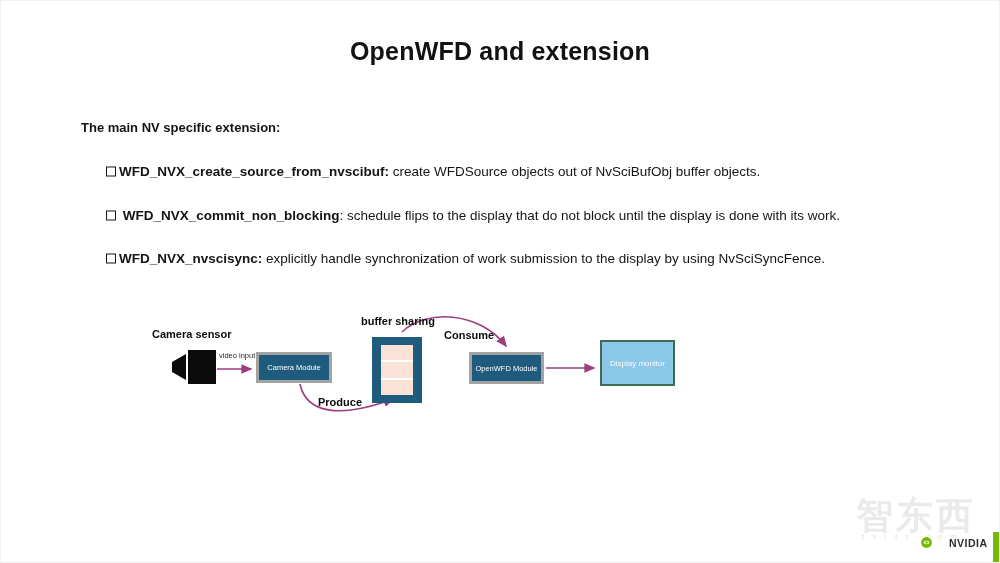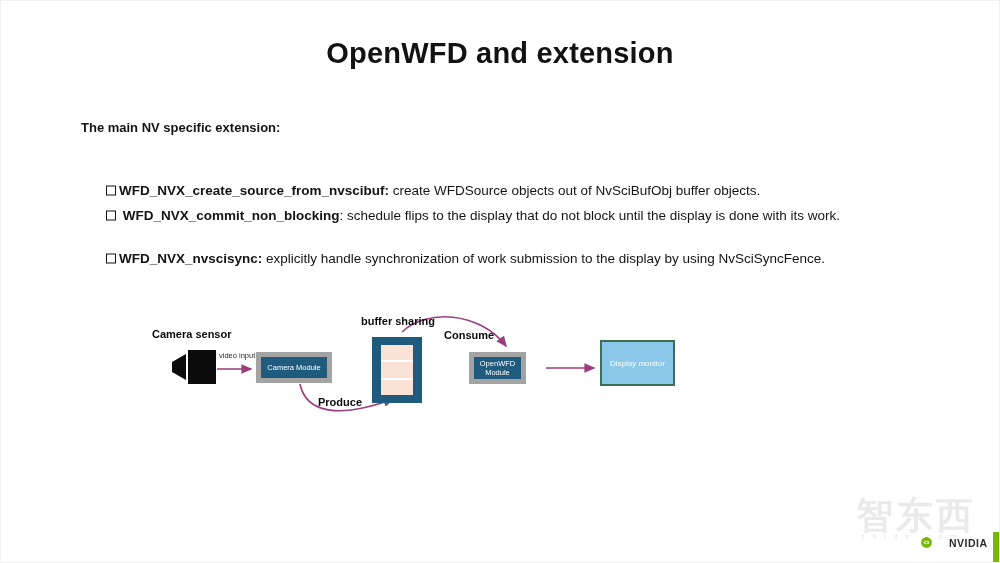--- a/index.html
+++ b/index.html
@@ -1,39 +1,39 @@
 <!DOCTYPE html>
 <html style="--module: #1E5B7D; --arrow: #9C3D7E; --buffer: #FAE3D6; --displayfill: #8BC7E9; --displayborder: #3D6E52; --nvgreen: #76B900;"><head>
 <meta charset="utf-8">
 <style>
   html,body{margin:0;padding:0;background:#fff;}
   .slide{position:relative;width:1000px;height:563px;background:#ffffff;overflow:hidden;
          font-family:"Liberation Sans",sans-serif;color:#111;box-sizing:border-box;border:1px solid #f1f1f1;}
   .title{position:absolute;top:36px;left:0;width:100%;text-align:center;
-         font-size:29px;font-weight:bold;color:#121212;letter-spacing:0.2px;}
+         font-size:25px;font-weight:bold;color:#121212;letter-spacing:0.2px;}
   .intro{position:absolute;left:80px;top:119px;font-size:13px;font-weight:bold;color:#141414;}
   .bullet-line{position:absolute;left:105px;font-size:13.5px;color:#141414;white-space:nowrap;}
   .bullet-line .sq{display:inline-block;width:8px;height:8px;border:1.6px solid #141414;
                    margin-right:3px;transform:translateY(0.5px);}
   .bullet-line .b{font-weight:bold;}
-  .b1{top:163px;margin-top:19px;} .b2{top:207px;} .b3{top:250px;}
+  .b1{top:163px;} .b2{top:207px;} .b3{top:250px;}
 
   
   .diagram{position:absolute;inset:0;}
   .dlabel{position:absolute;font-size:11px;font-weight:bold;color:#0c0c0c;white-space:nowrap;}
   .lbl-camera{left:151px;top:327px;}
   .lbl-buffer{left:360px;top:314px;}
   .lbl-consume{left:443px;top:328px;}
   .lbl-produce{left:317px;top:395px;}
   .lbl-video{position:absolute;left:218px;top:350px;font-size:7.5px;color:#2a2a2a;font-weight:normal;}
-  .modbox{position:absolute;background:var(--module,#1E5B7D);border:5px solid #a3a3a3;
+  .modbox{position:absolute;background:var(--module,#1E5B7D);border:3px solid #a3a3a3;
           color:#fff;display:flex;align-items:center;justify-content:center;
           font-size:7.5px;text-align:center;box-sizing:border-box;}
   .box-cam{left:255px;top:351px;width:76px;height:31px;}
-  .box-wfd{left:468px;top:351px;width:57px;height:32px;}
+  .box-wfd{left:468px;top:351px;width:75px;height:32px;}
   .box-buf{left:371px;top:336px;width:50px;height:66px;background:var(--module,#1E5B7D);
            position:absolute;box-sizing:border-box;}
   .buf-inner{position:absolute;left:9px;top:8px;width:32px;height:50px;background:#fff;
              display:flex;flex-direction:column;gap:2px;}
   .buf-seg{flex:1;background:var(--buffer,#FAE3D6);}
   .box-display{position:absolute;left:599px;top:339px;width:75px;height:46px;
                background:var(--displayfill,#8BC7E9);border:2px solid var(--displayborder,#3D6E52);
                color:rgba(255,255,255,0.95);display:flex;align-items:center;justify-content:center;
                font-size:8px;box-sizing:border-box;}
   svg.overlay{position:absolute;inset:0;pointer-events:none;}

